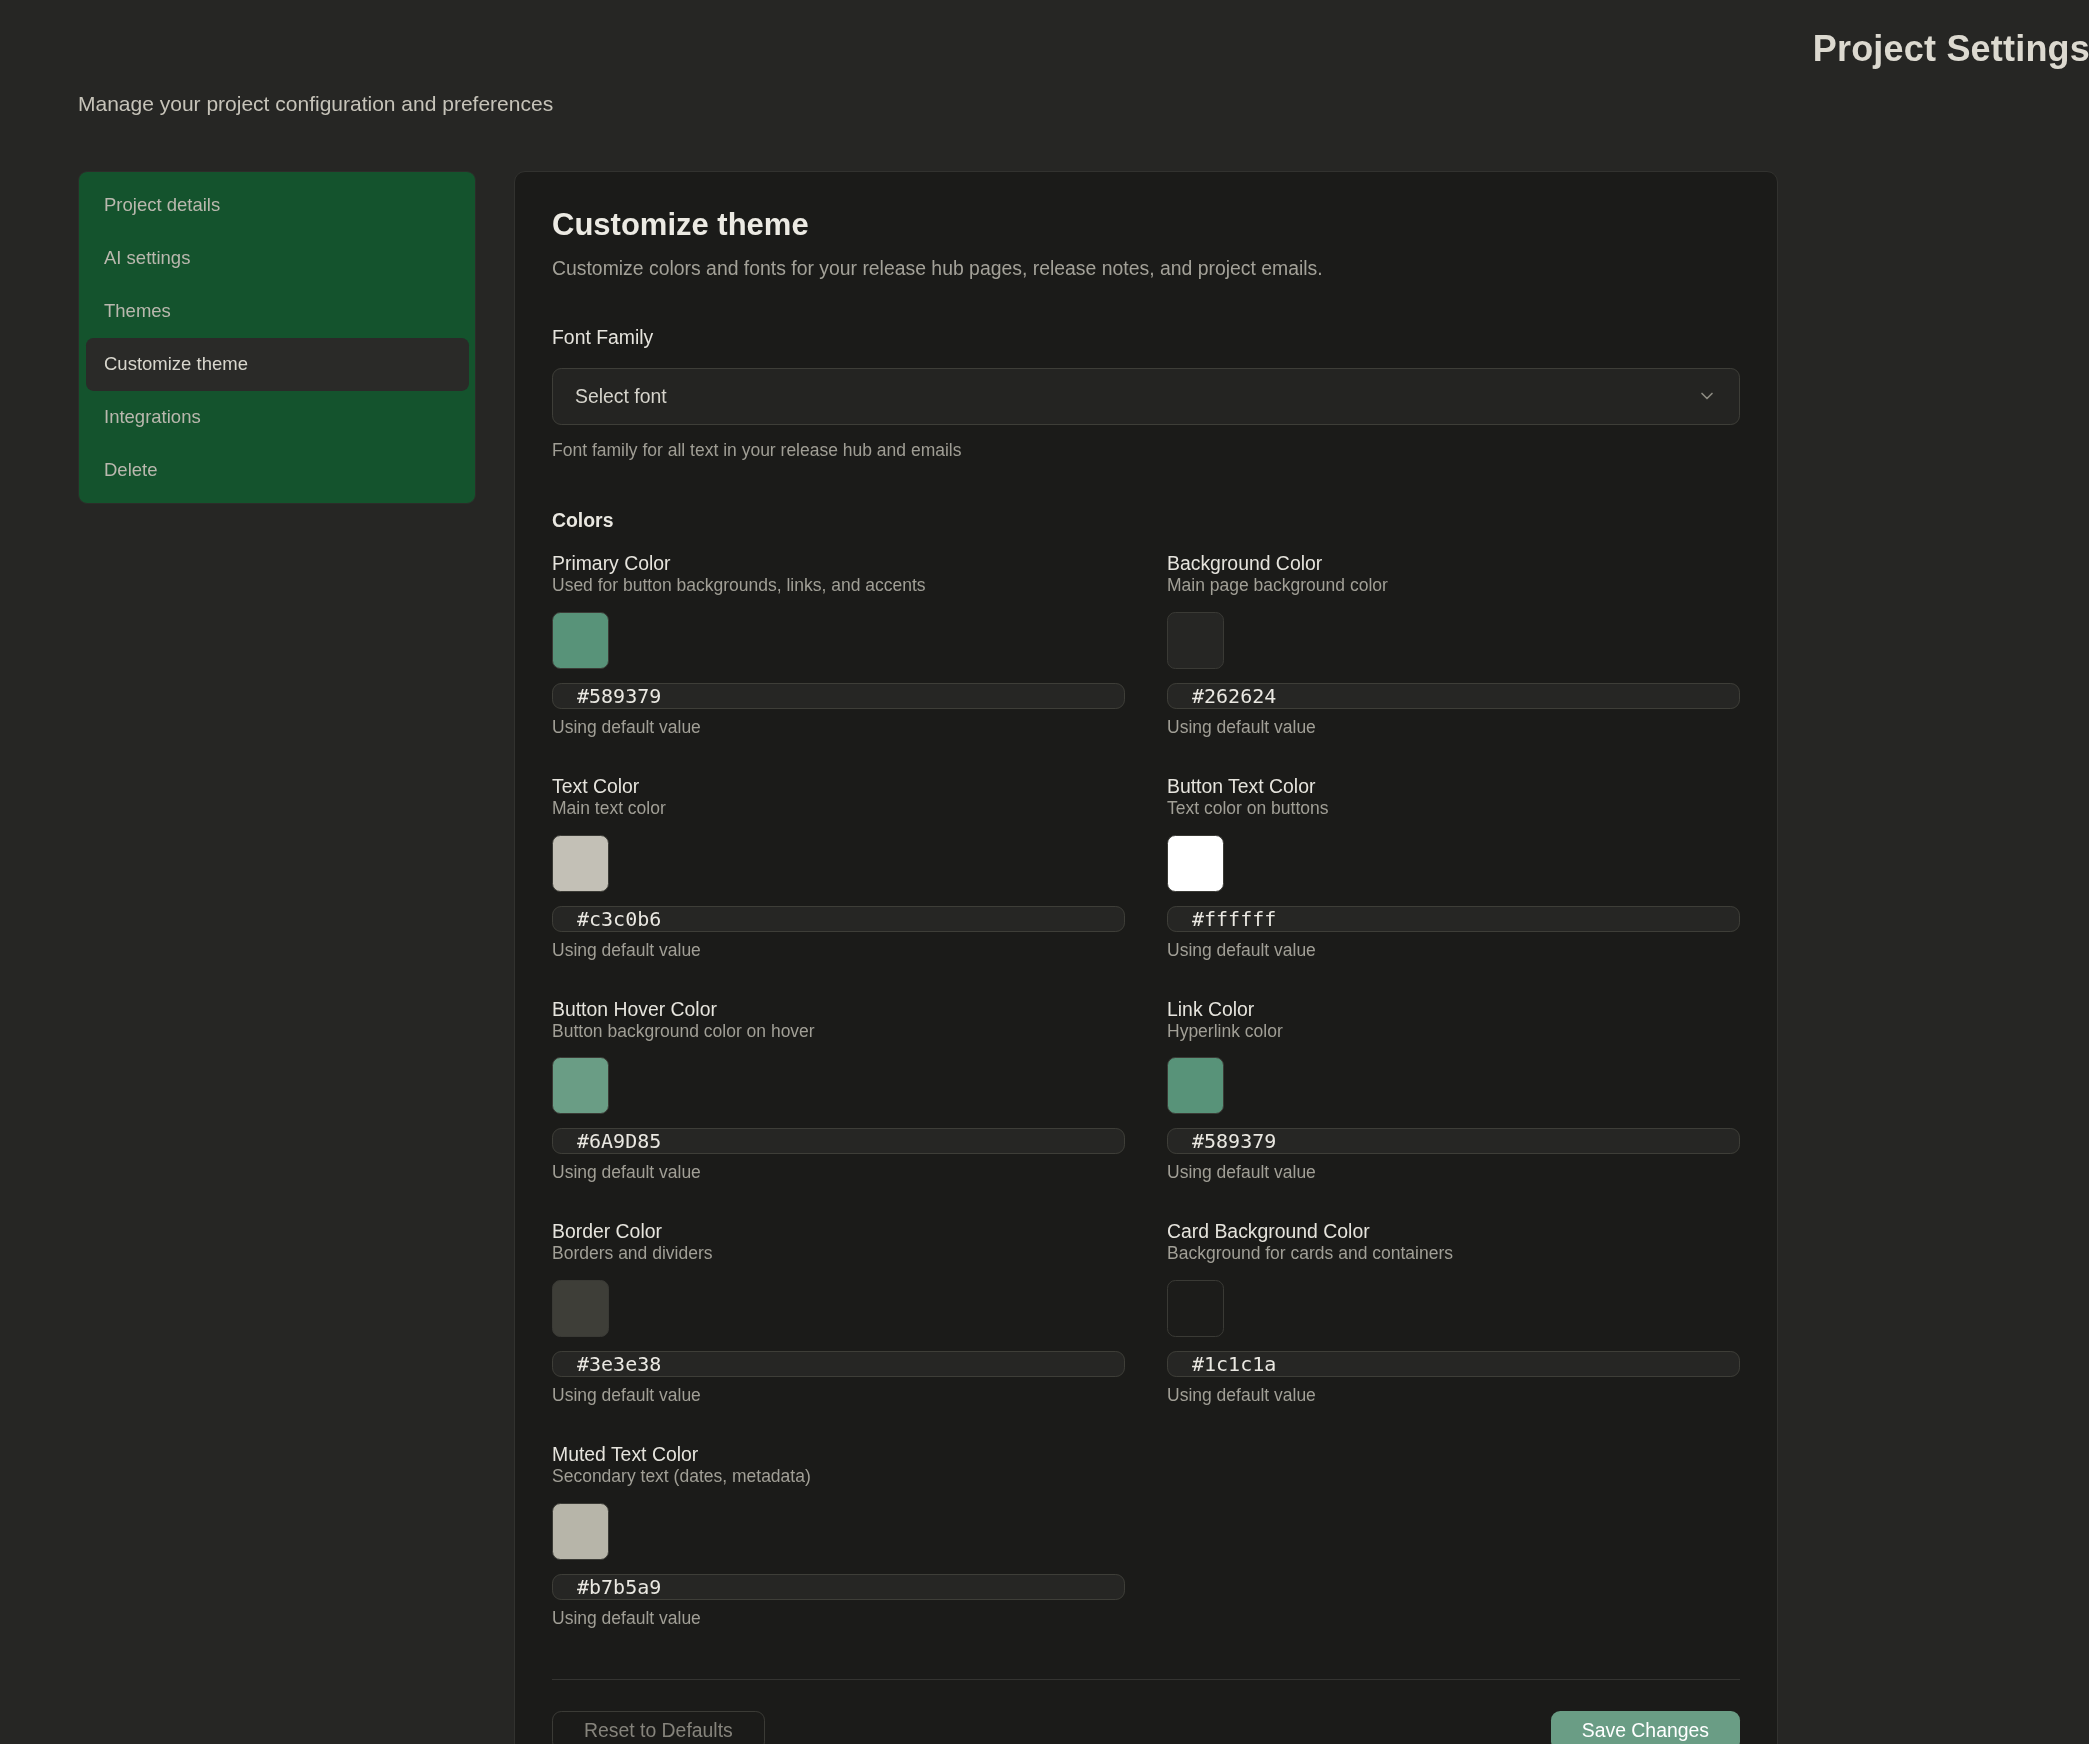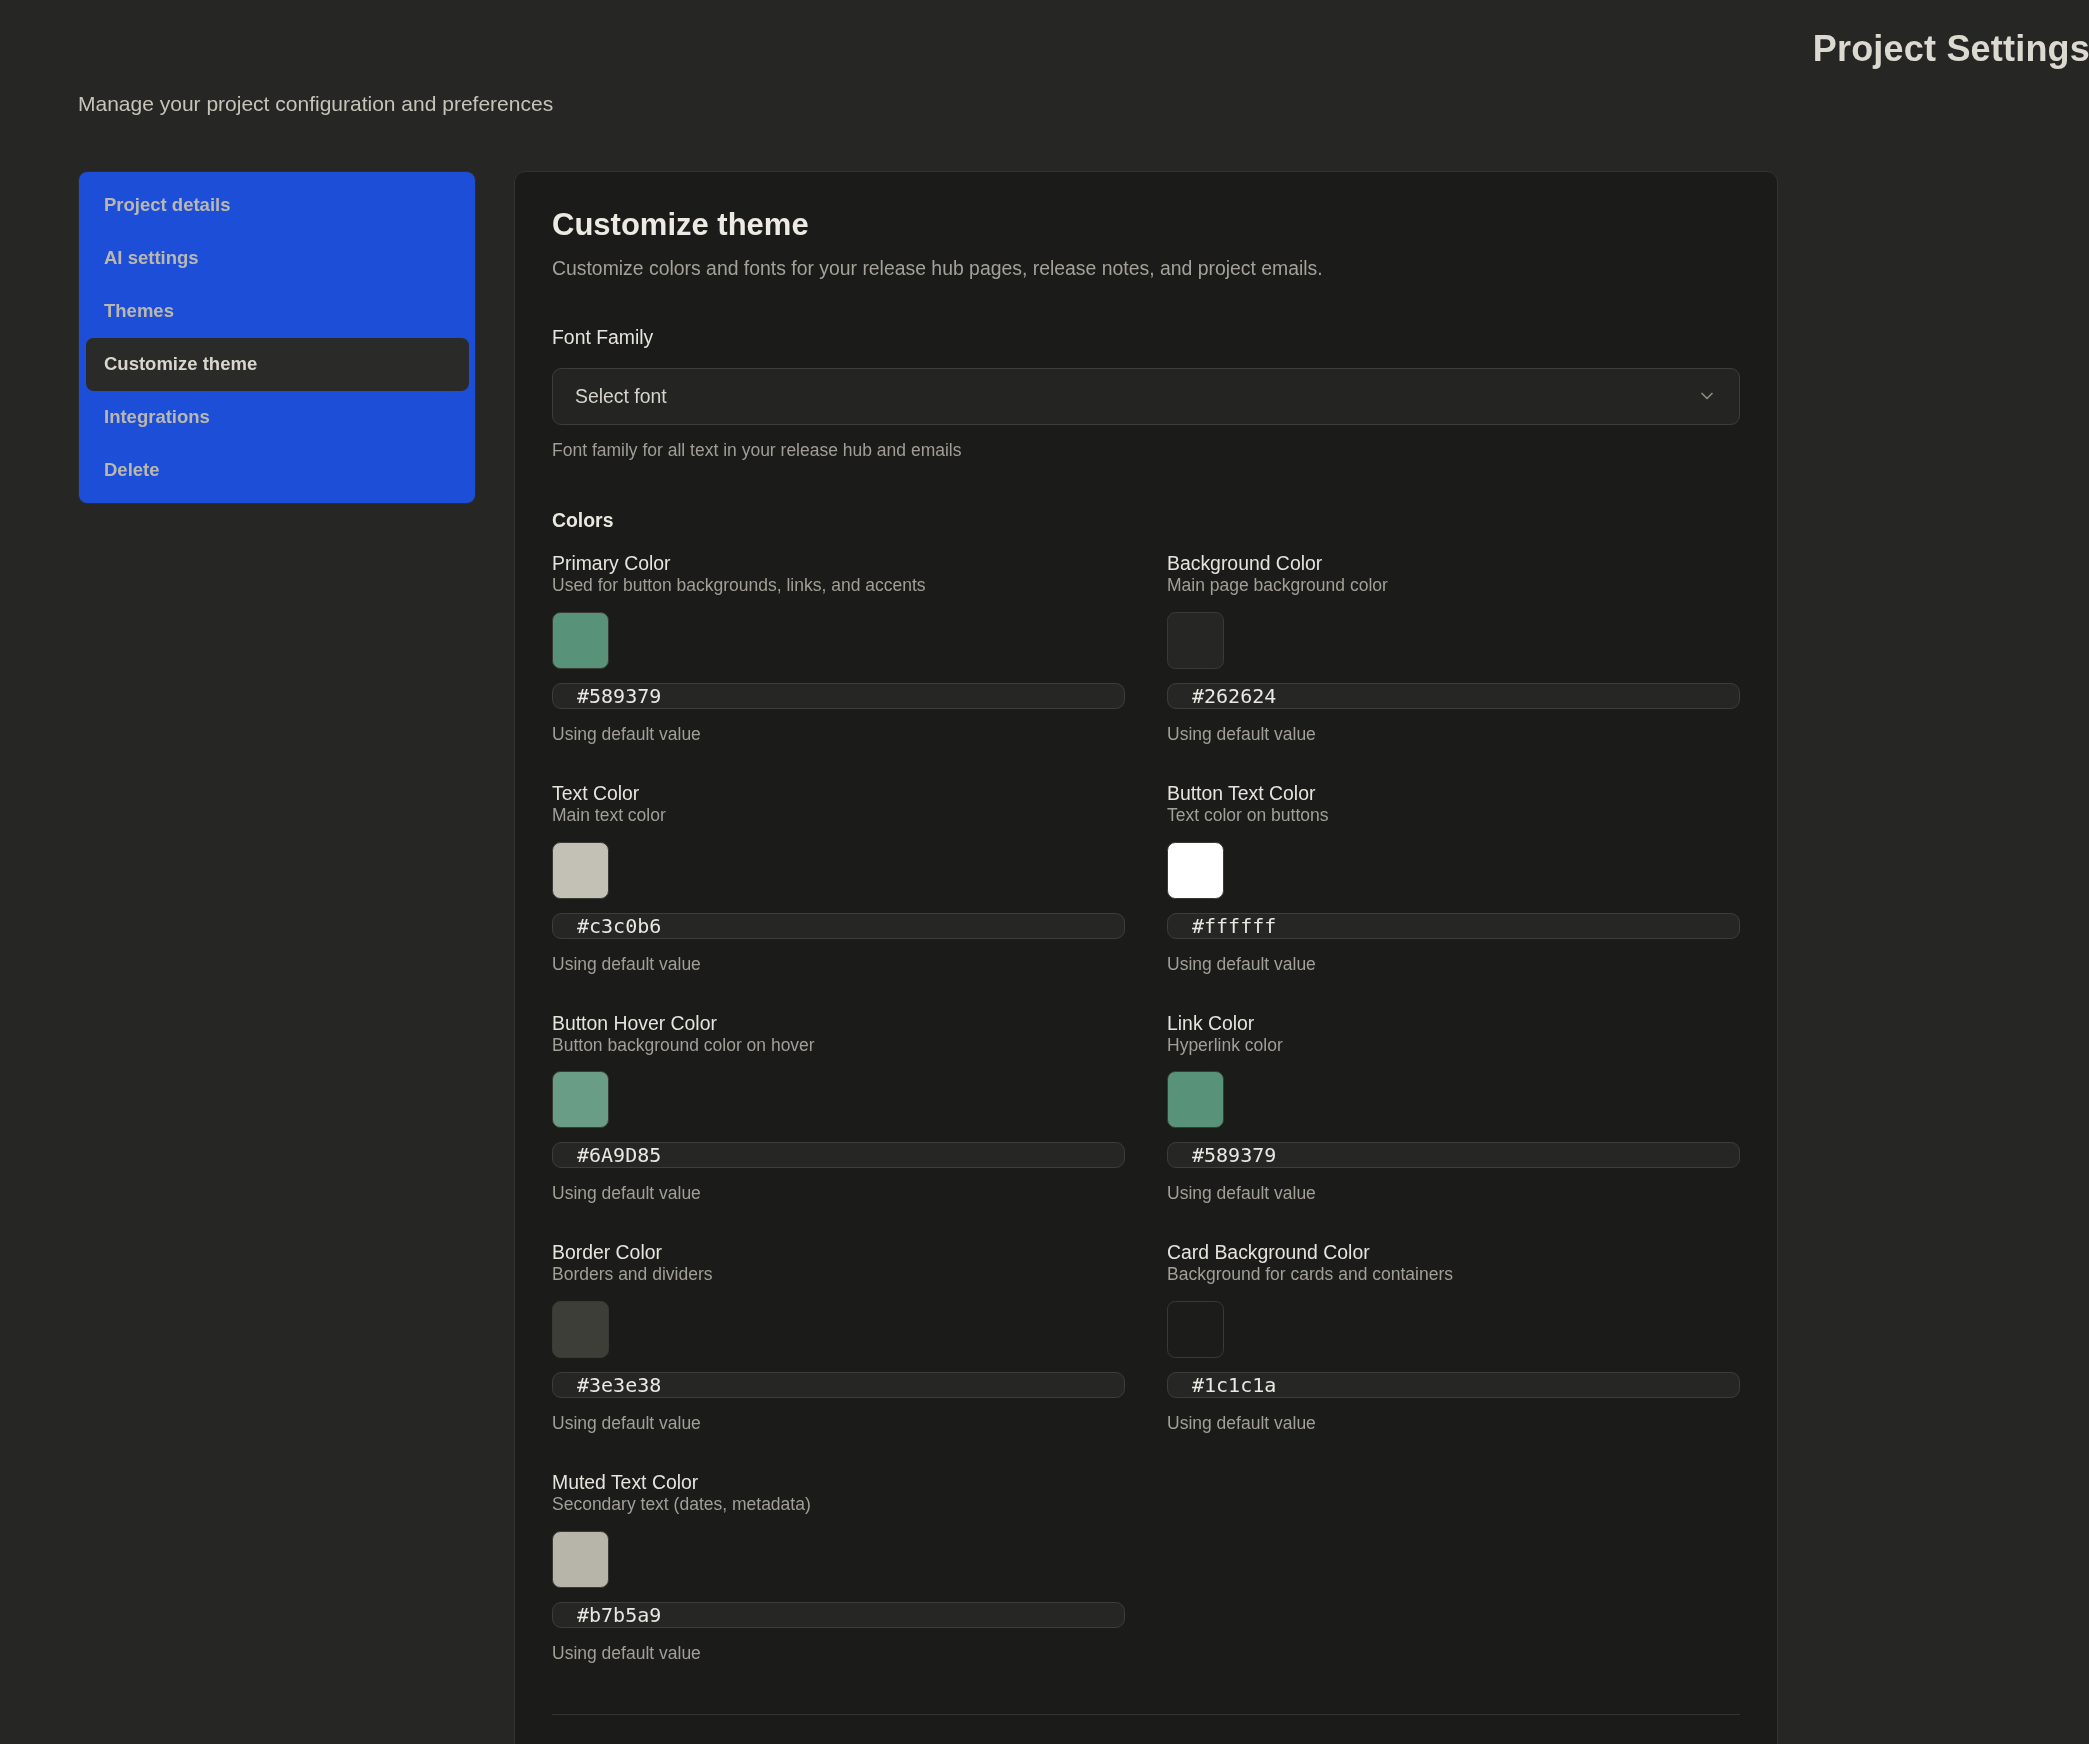--- a/index.html
+++ b/index.html
@@ -32,25 +32,24 @@
     display: flex;
     align-items: flex-start;
     gap: 38px;
     margin: 55px 312px 55px 78px;
   }
 
   
   .sidebar {
     width: 398px;
     flex: 0 0 398px;
-    background: #1d4ed8;
+    background: #14532d;
     border: 0.9px solid #2c2c29;
     border-radius: 9.2px;
     padding: 6.5px;
-    font-weight: bold;
   }
   .sidebar-item {
     height: 53px;
     display: flex;
     align-items: center;
     padding: 0 18.5px;
     font-size: 18.5px;
     color: #bab8ae;
     border-radius: 7.4px;
     cursor: pointer;
@@ -146,21 +145,21 @@
     border: 0.9px solid #3e3e38;
     border-radius: 9.2px;
     padding: 0 24px;
     font-family: "DejaVu Sans Mono", monospace;
     font-size: 20px;
     color: #eae8e2;
     outline: none;
     min-width: 0;
   }
   .color-status {
-    margin-top: 15px;
+    margin-top: 8px;
     font-size: 17.5px;
     color: #a19f96;
   }
 
   
   .footer-divider {
     margin-top: 13px;
     border: none;
     border-top: 0.9px solid #343431;
   }

